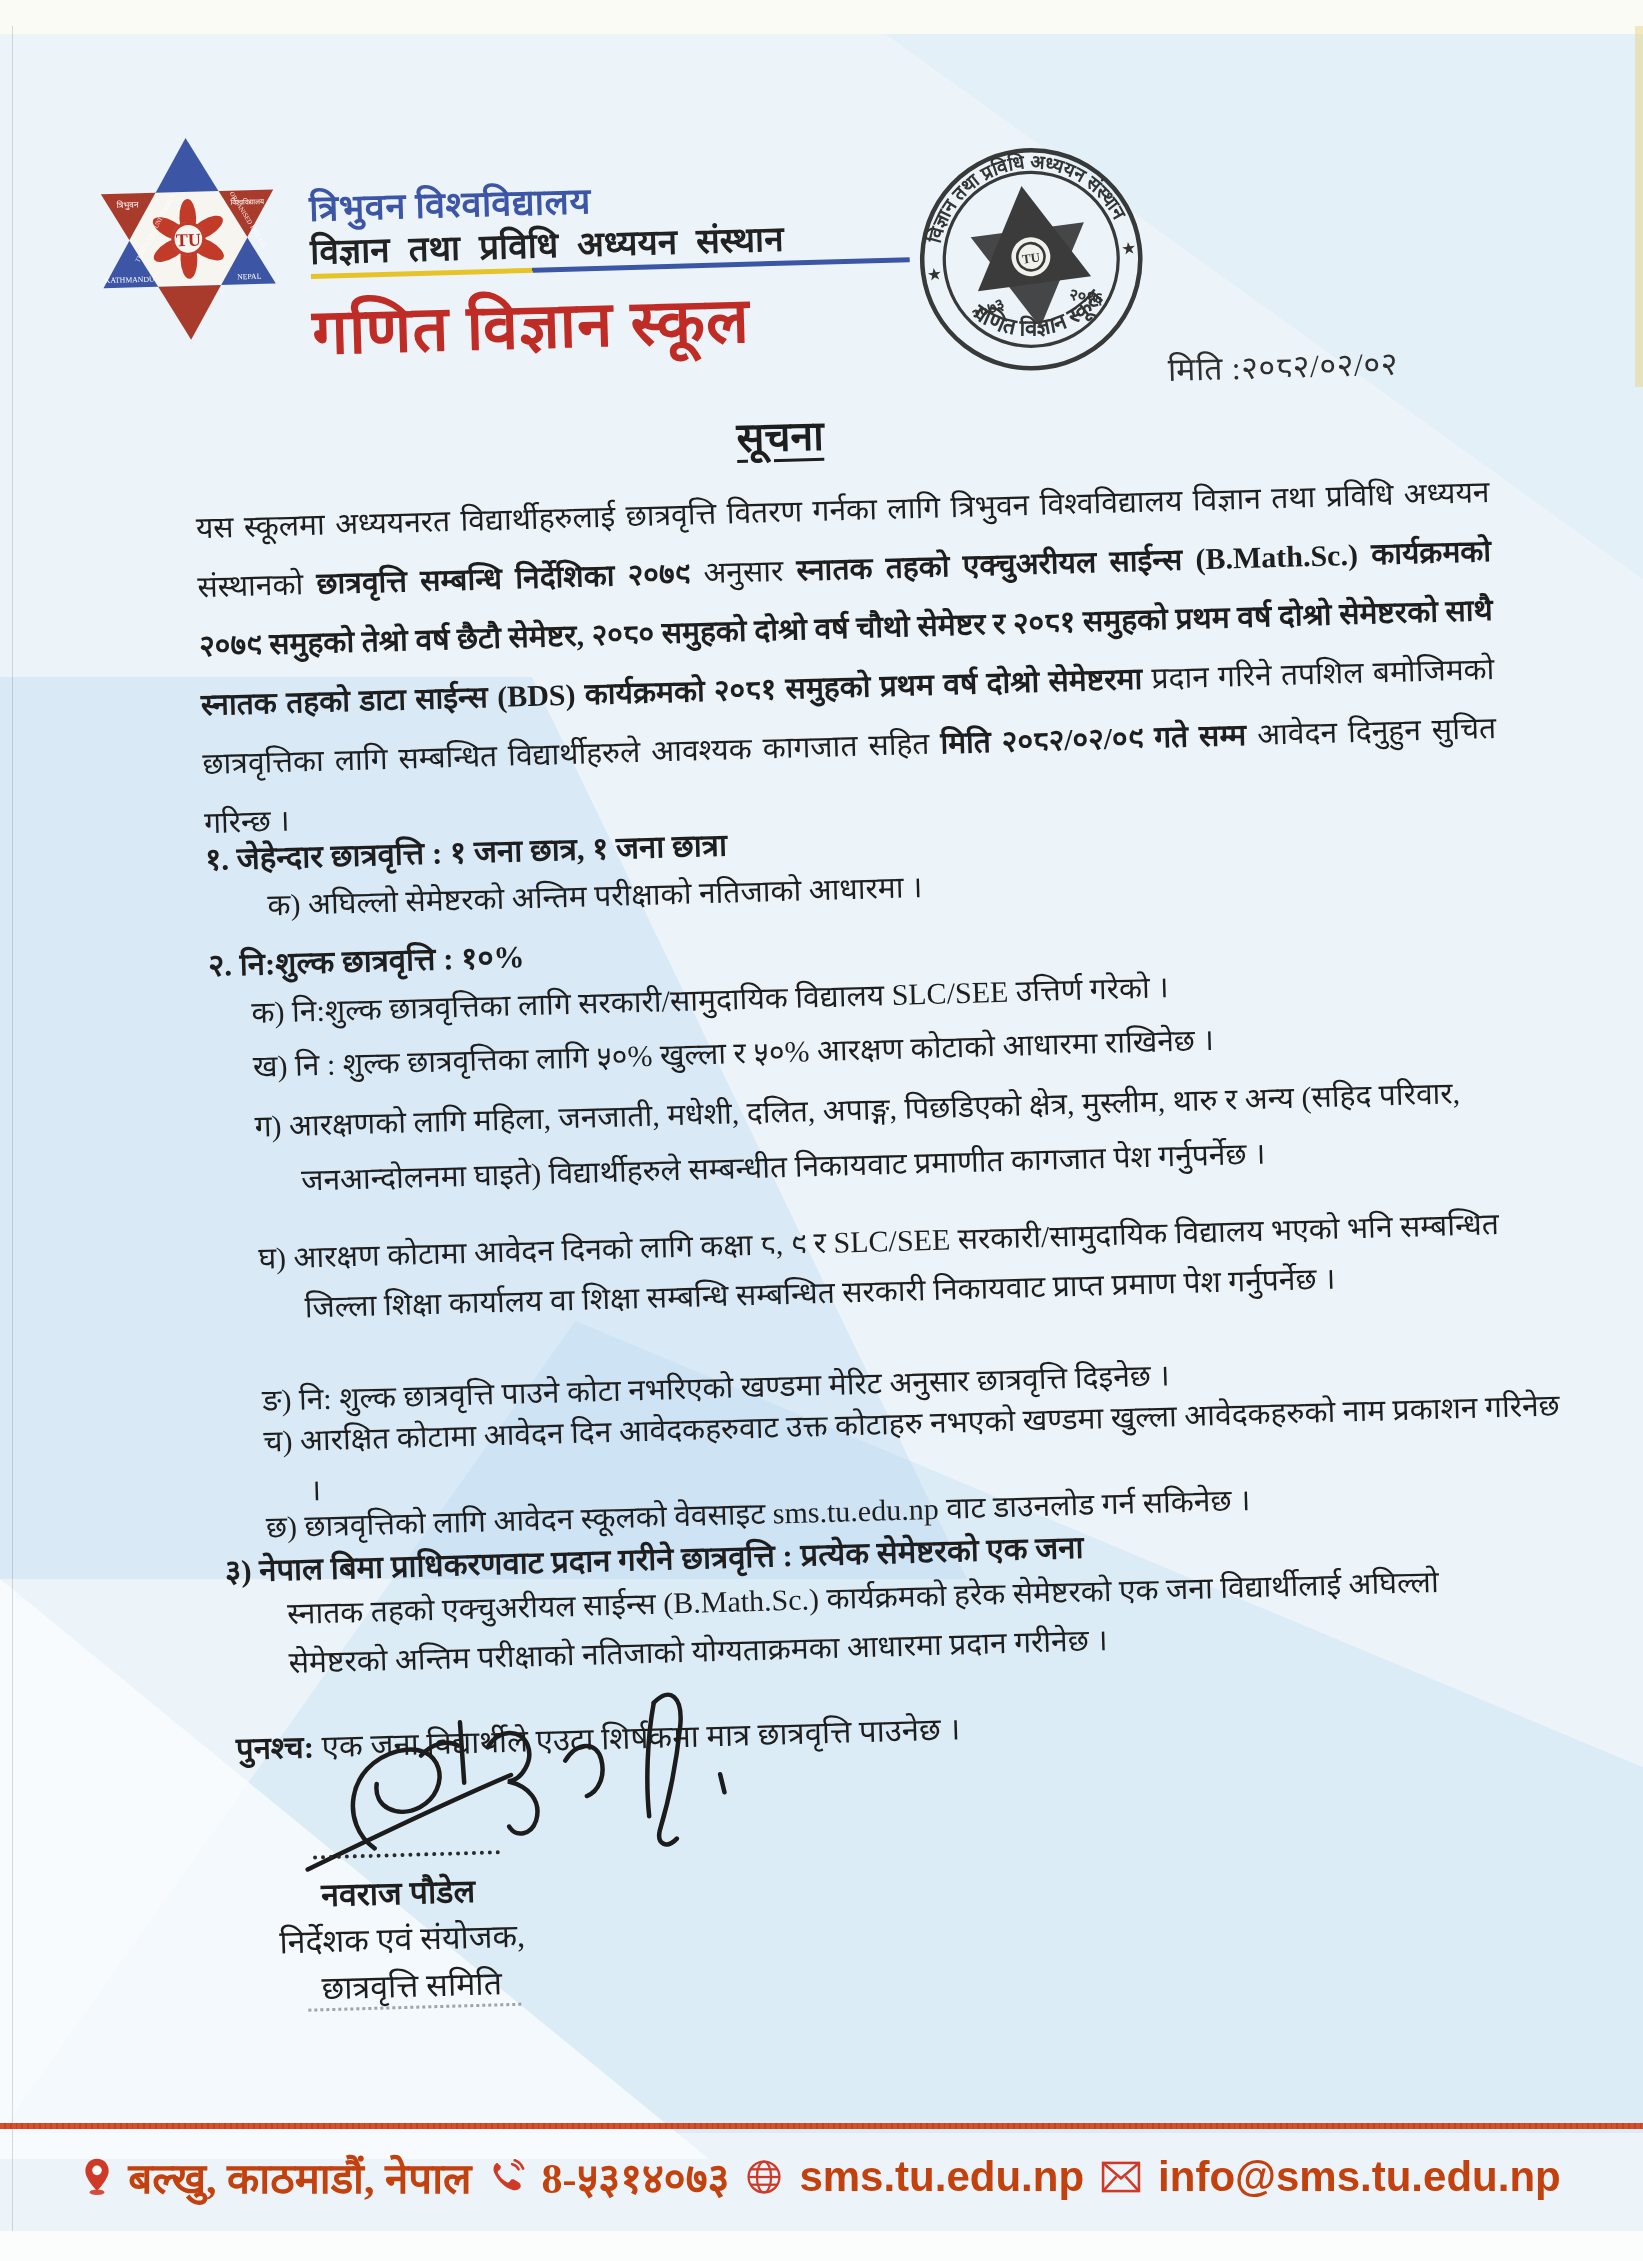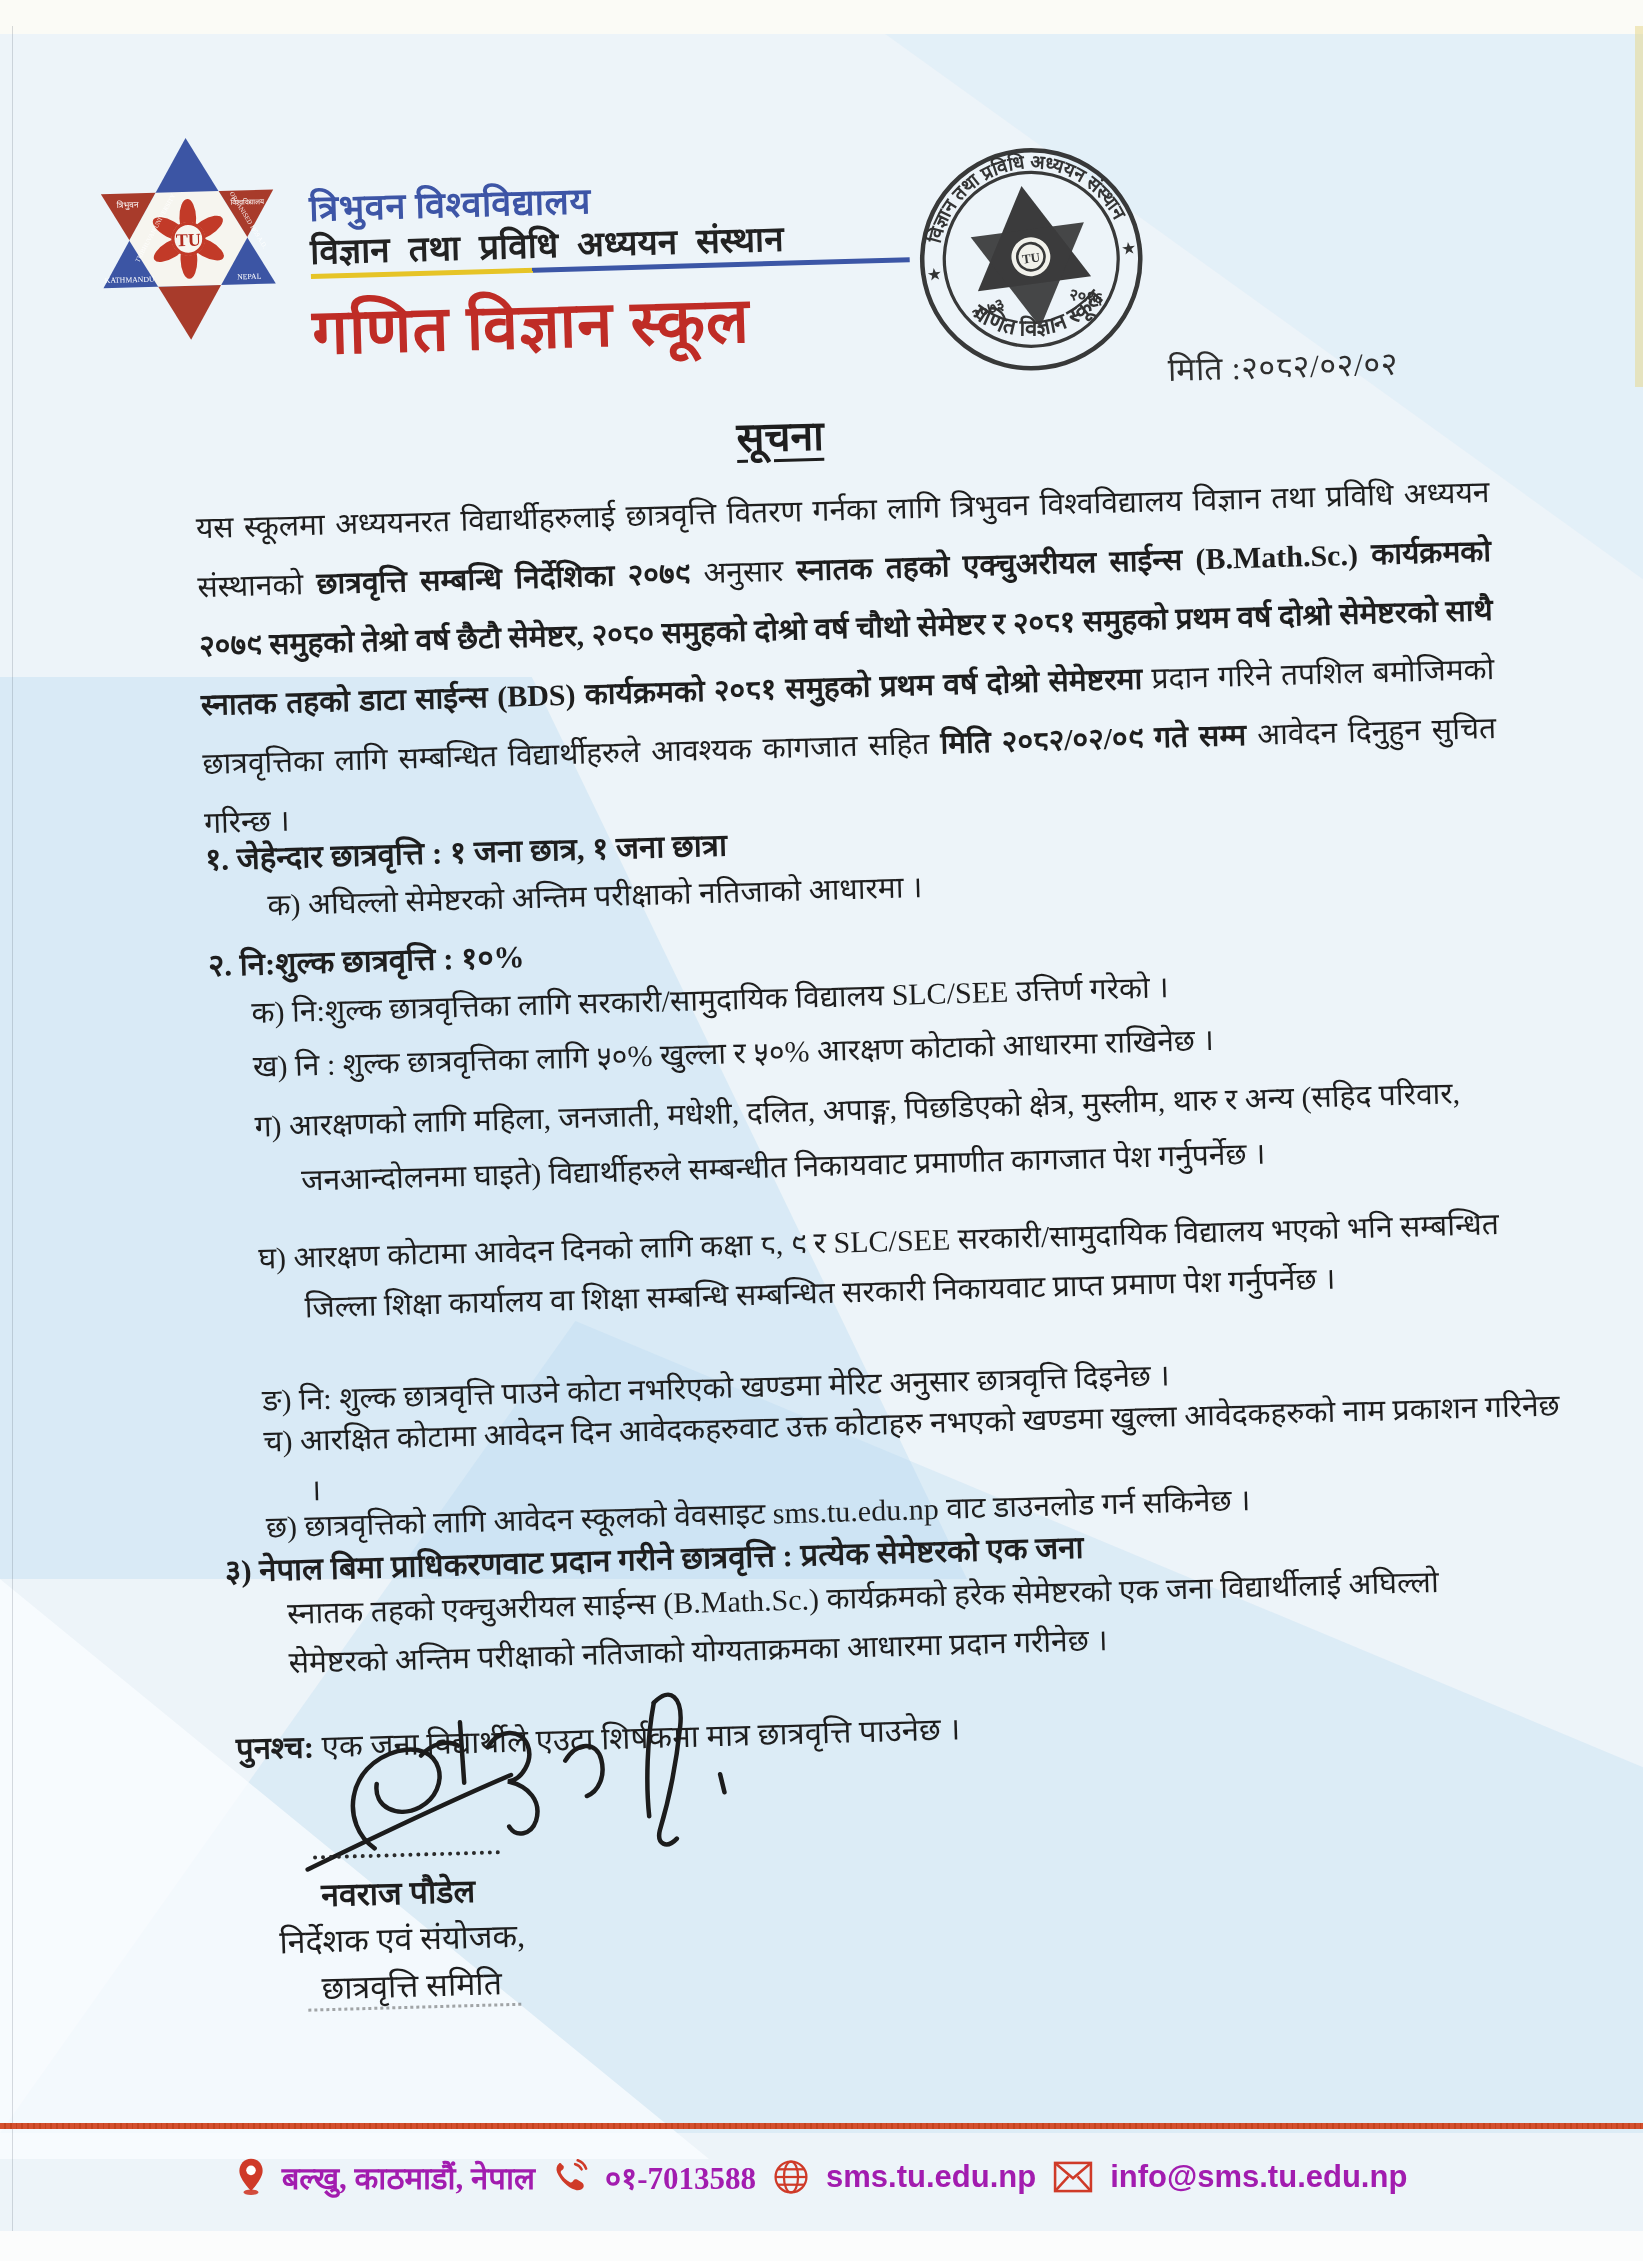--- a/index.html
+++ b/index.html
@@ -58,21 +58,21 @@
   .signature{left:277px;top:1676px;width:503px;height:193px;}
   .dotline{left:293px;top:1818px;width:187px;border-bottom:4.5px dotted #2a2a2a;height:23px;}
   .sig-name{left:300px;top:1858px;font-size:32px;font-weight:600;}
   .sig-role{left:257px;top:1904px;font-size:32px;}
   .sig-comm{left:298px;top:1951px;font-size:32px;}
   .dotline2{left:284px;top:1971px;width:213px;border-bottom:3.2px dotted rgba(60,60,60,.45);height:23px;}
 
   .footer-line{left:0;top:2123px;width:1644px;height:5.8px;
                background:repeating-linear-gradient(90deg,#d4502f 0 3.9px,#c4441f 3.9px 5.8px);}
   .footer-row{left:0;top:2141px;width:1644px;height:71px;display:flex;justify-content:center;
-              align-items:center;gap:17px;font-size:31px;font-weight:700;color:#a21caf;
+              align-items:center;gap:17px;font-size:42px;font-weight:700;color:#c2410c;
               font-family:"Liberation Sans","DejaVu Sans",sans-serif;}
   .footer-row .np{font-family:"Liberation Serif","DejaVu Serif",serif;}
   .ficon{flex:0 0 auto;display:block;}
 </style>
 </head>
 <body>
 
 <div class="page">
 
   <div class="abs wedgeD"></div>
@@ -190,21 +190,21 @@
       <circle cx="20" cy="18" r="7" fill="#ffffff"></circle>
     </svg>
     <span class="np">बल्खु, काठमाडौं, नेपाल</span>
     <svg class="ficon" width="36" height="36" viewBox="0 0 56 56">
       <path d="M11 7 C7 10 6 16 8 21 C13 33 24 44 36 48 C41 50 47 48 49 44 C50 41 49 38 46 36 L39 32 C36 31 34 32 33 34 C32 36 30 37 28 36 C22 33 17 28 14 22 C13 20 14 18 16 17 C18 16 19 13 18 11 L15 8 C14 6 12 6 11 7 Z" fill="#cf3a28"></path>
       <g fill="none" stroke="#cf3a28" stroke-width="4" stroke-linecap="round">
         <path d="M36 8 C40 9 44 12 46 16"></path>
         <path d="M40 2 C46 4 51 9 53 15"></path>
       </g>
     </svg>
-    <span class="np">०१-7013588</span>
+    <span class="np">8-५३१४०७३</span>
     <svg class="ficon" width="36" height="36" viewBox="0 0 56 56">
       <g fill="none" stroke="#cf3a28" stroke-width="3.5">
         <circle cx="28" cy="28" r="24"></circle>
         <ellipse cx="28" cy="28" rx="11" ry="24"></ellipse>
         <line x1="4" y1="28" x2="52" y2="28"></line>
         <line x1="7" y1="16" x2="49" y2="16"></line>
         <line x1="7" y1="40" x2="49" y2="40"></line>
       </g>
     </svg>
     <span>sms.tu.edu.np</span>

